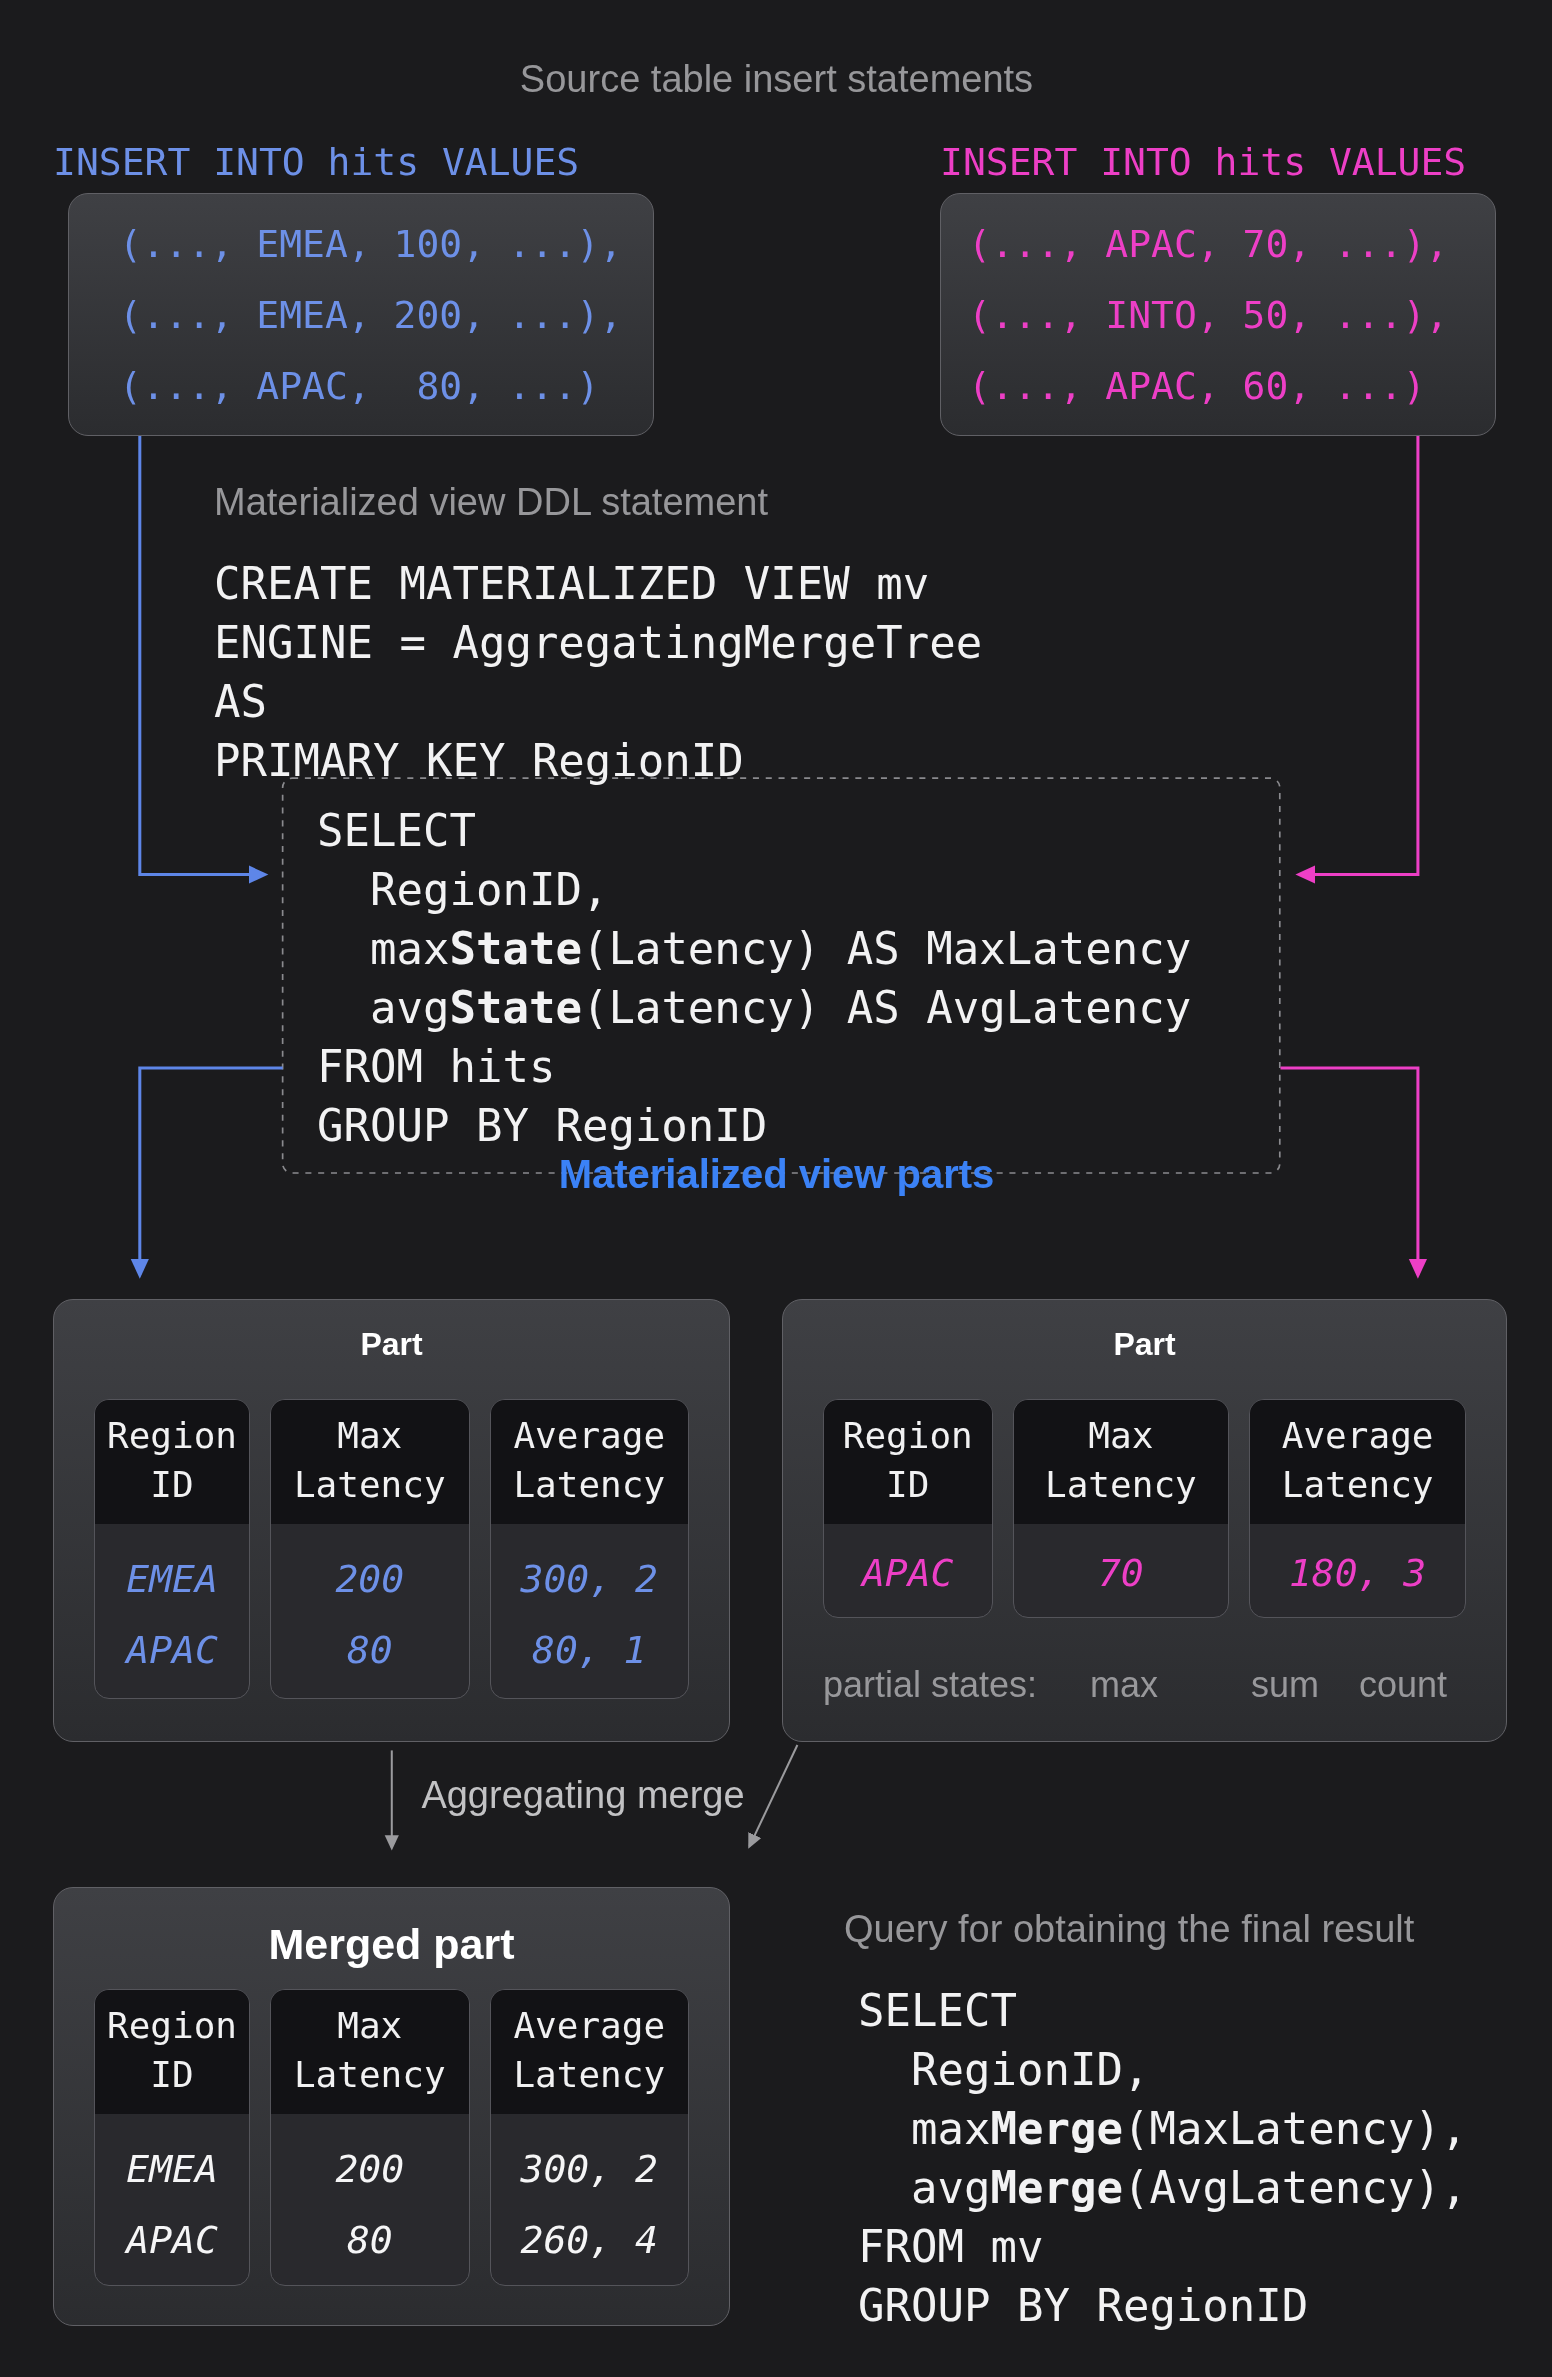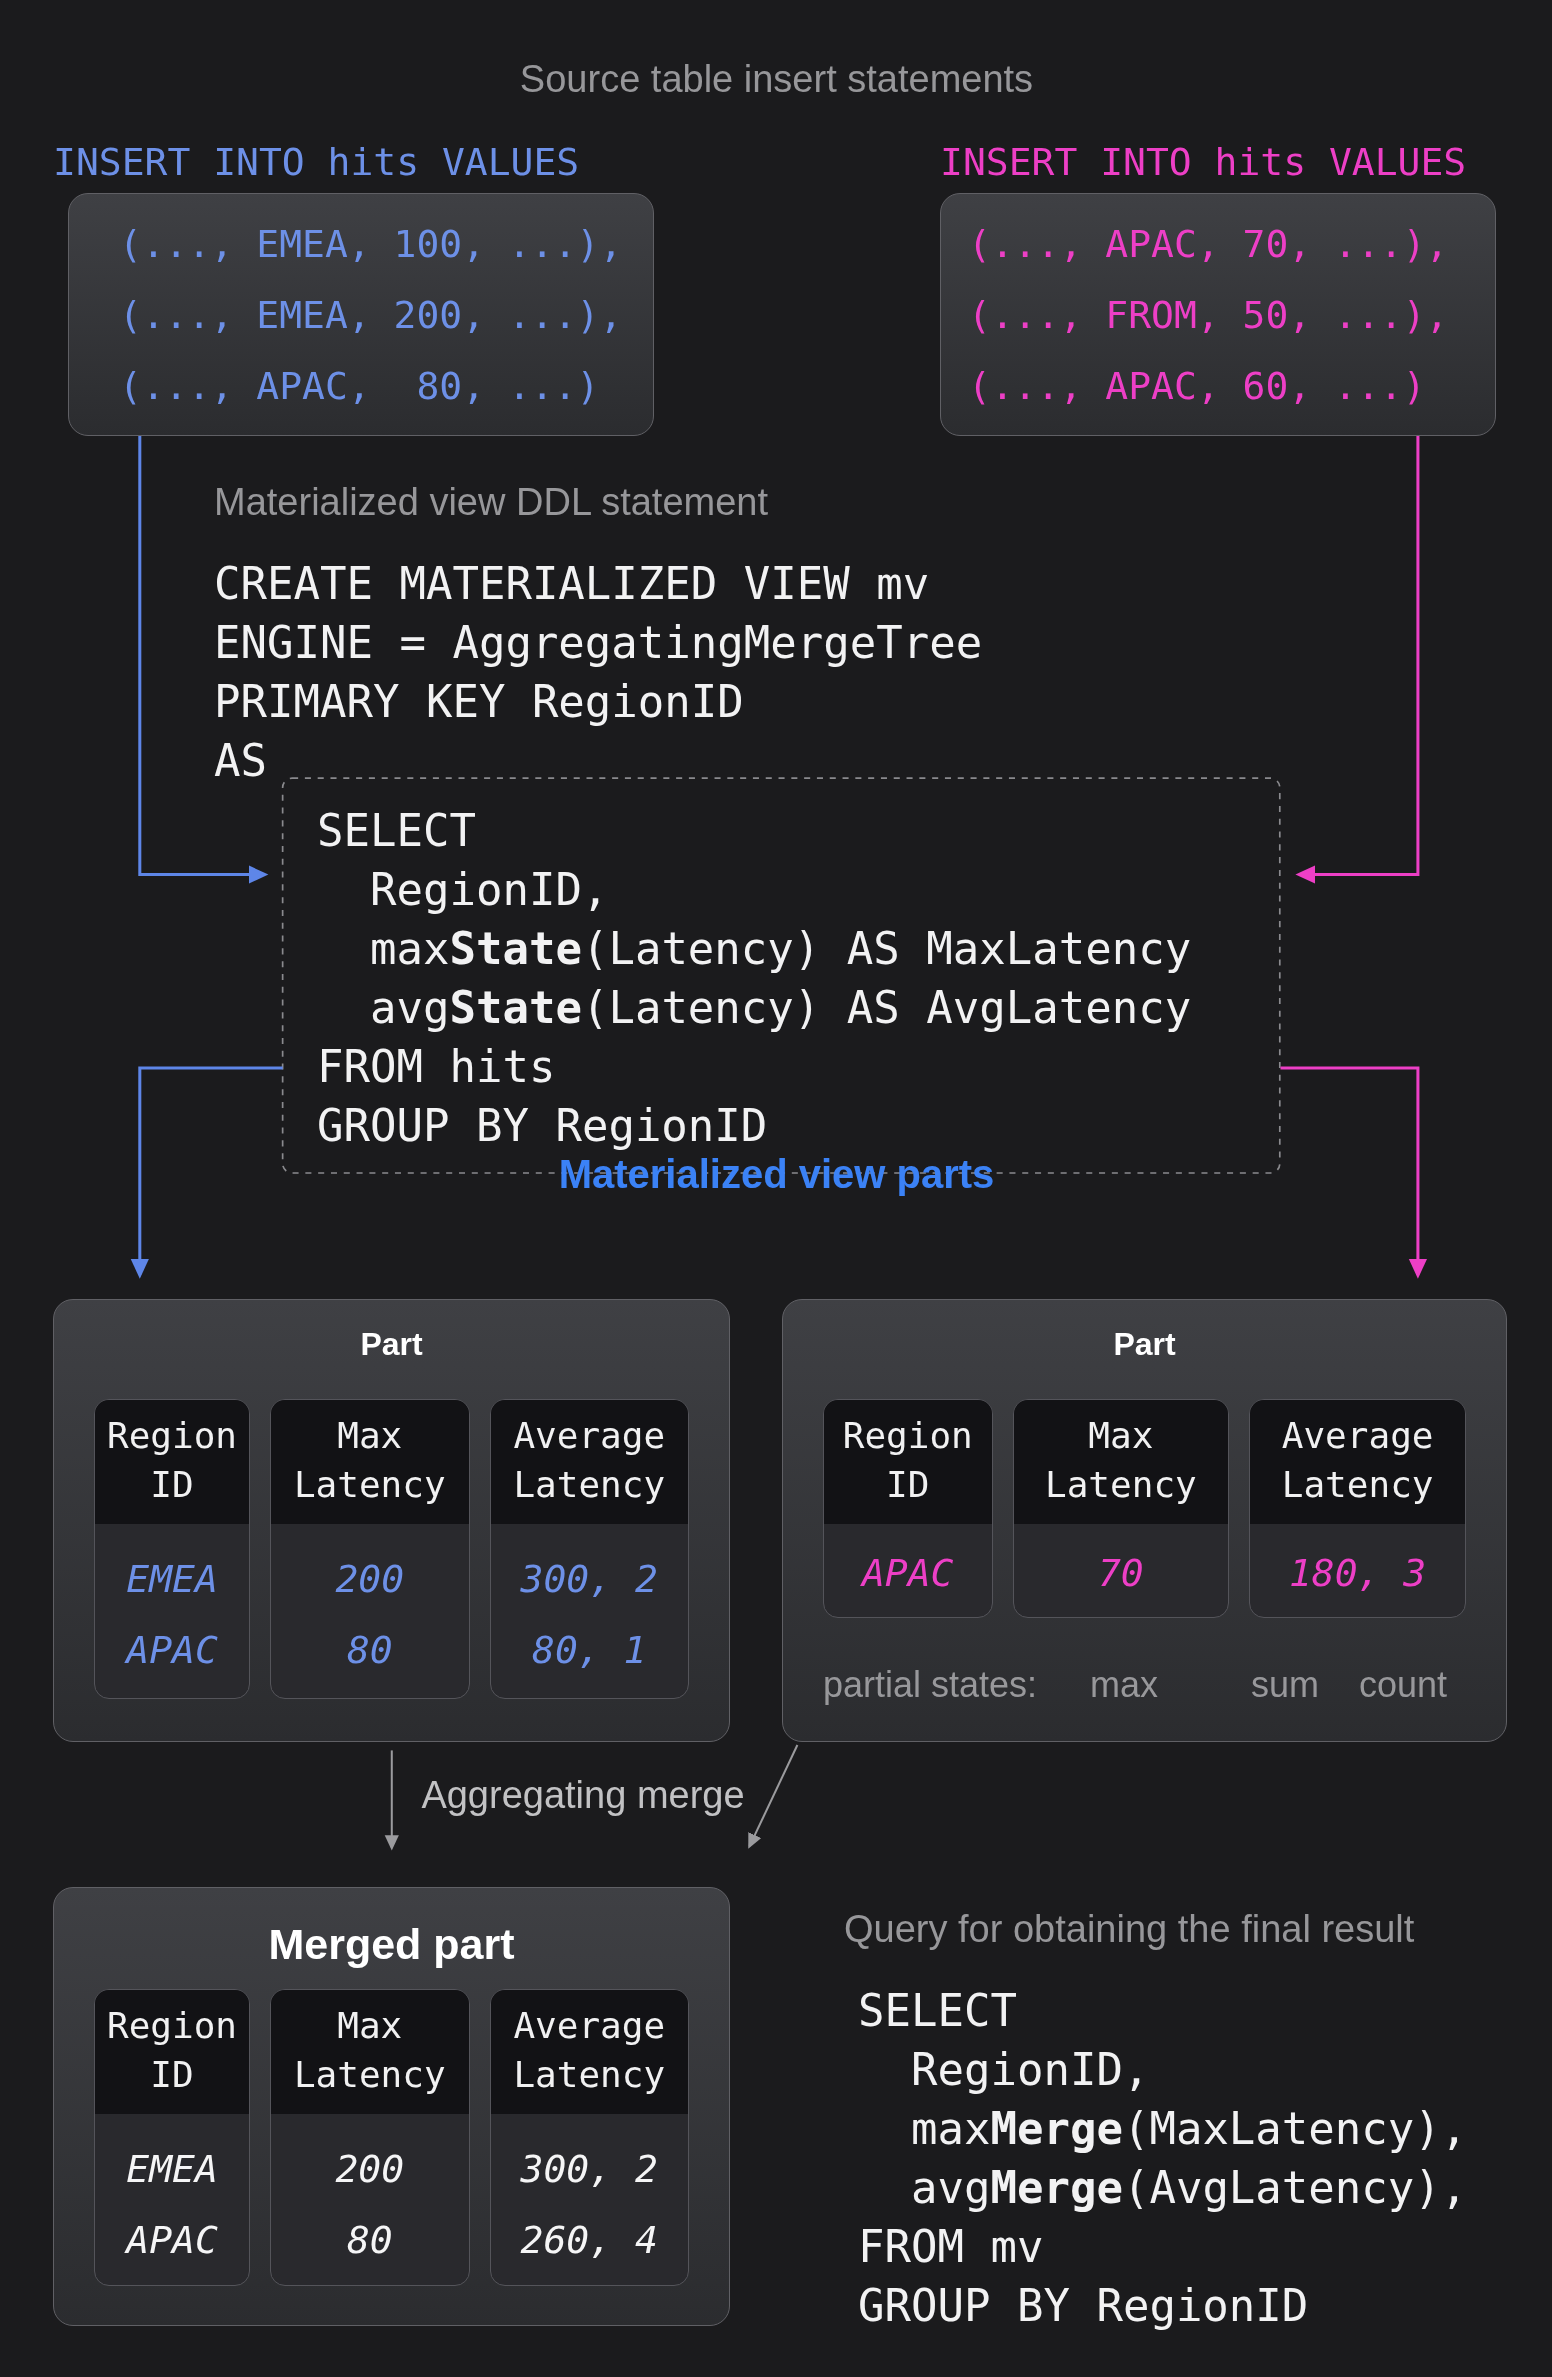--- a/index.html
+++ b/index.html
@@ -83,31 +83,31 @@
   <div class="panel" style="left:68px;top:193px;width:584px;height:241px;text-decoration:underline;">
     <div class="code insert-code mono blue abs" style="left:50px;top:15px;">
         <div class="line">(..., EMEA, 100, ...),</div>
         <div class="line">(..., EMEA, 200, ...),</div>
         <div class="line">(..., APAC,  80, ...)</div>
       </div>
   </div>
   <div class="panel" style="left:940px;top:193px;width:554px;height:241px;">
     <div class="code insert-code mono pink abs" style="left:27px;top:15px;">
         <div class="line">(..., APAC, 70, ...),</div>
-        <div class="line">(..., FROM, 50, ...),</div>
+        <div class="line">(..., INTO, 50, ...),</div>
         <div class="line">(..., APAC, 60, ...)</div>
       </div>
   </div>
 
   <div class="abs gray label-56" style="left:214px;top:481px;">Materialized view DDL statement</div>
   <div class="code code-lg mono abs" style="left:214px;top:554px;">
       <div class="line">CREATE MATERIALIZED VIEW mv</div>
       <div class="line">ENGINE = AggregatingMergeTree</div>
+      <div class="line">AS</div>
       <div class="line">PRIMARY KEY RegionID</div>
-      <div class="line">AS</div>
     </div>
 
   <div class="code code-lg mono abs" style="left:317px;top:801px;">
       <div class="line"><span>SELECT</span></div>
       <div class="line"><span>  RegionID,</span></div>
       <div class="line"><span>  max</span><span class="b">State</span><span>(Latency) AS MaxLatency</span></div>
       <div class="line"><span>  avg</span><span class="b">State</span><span>(Latency) AS AvgLatency</span></div>
       <div class="line"><span>FROM hits</span></div>
       <div class="line"><span>GROUP BY RegionID</span></div>
     </div>

